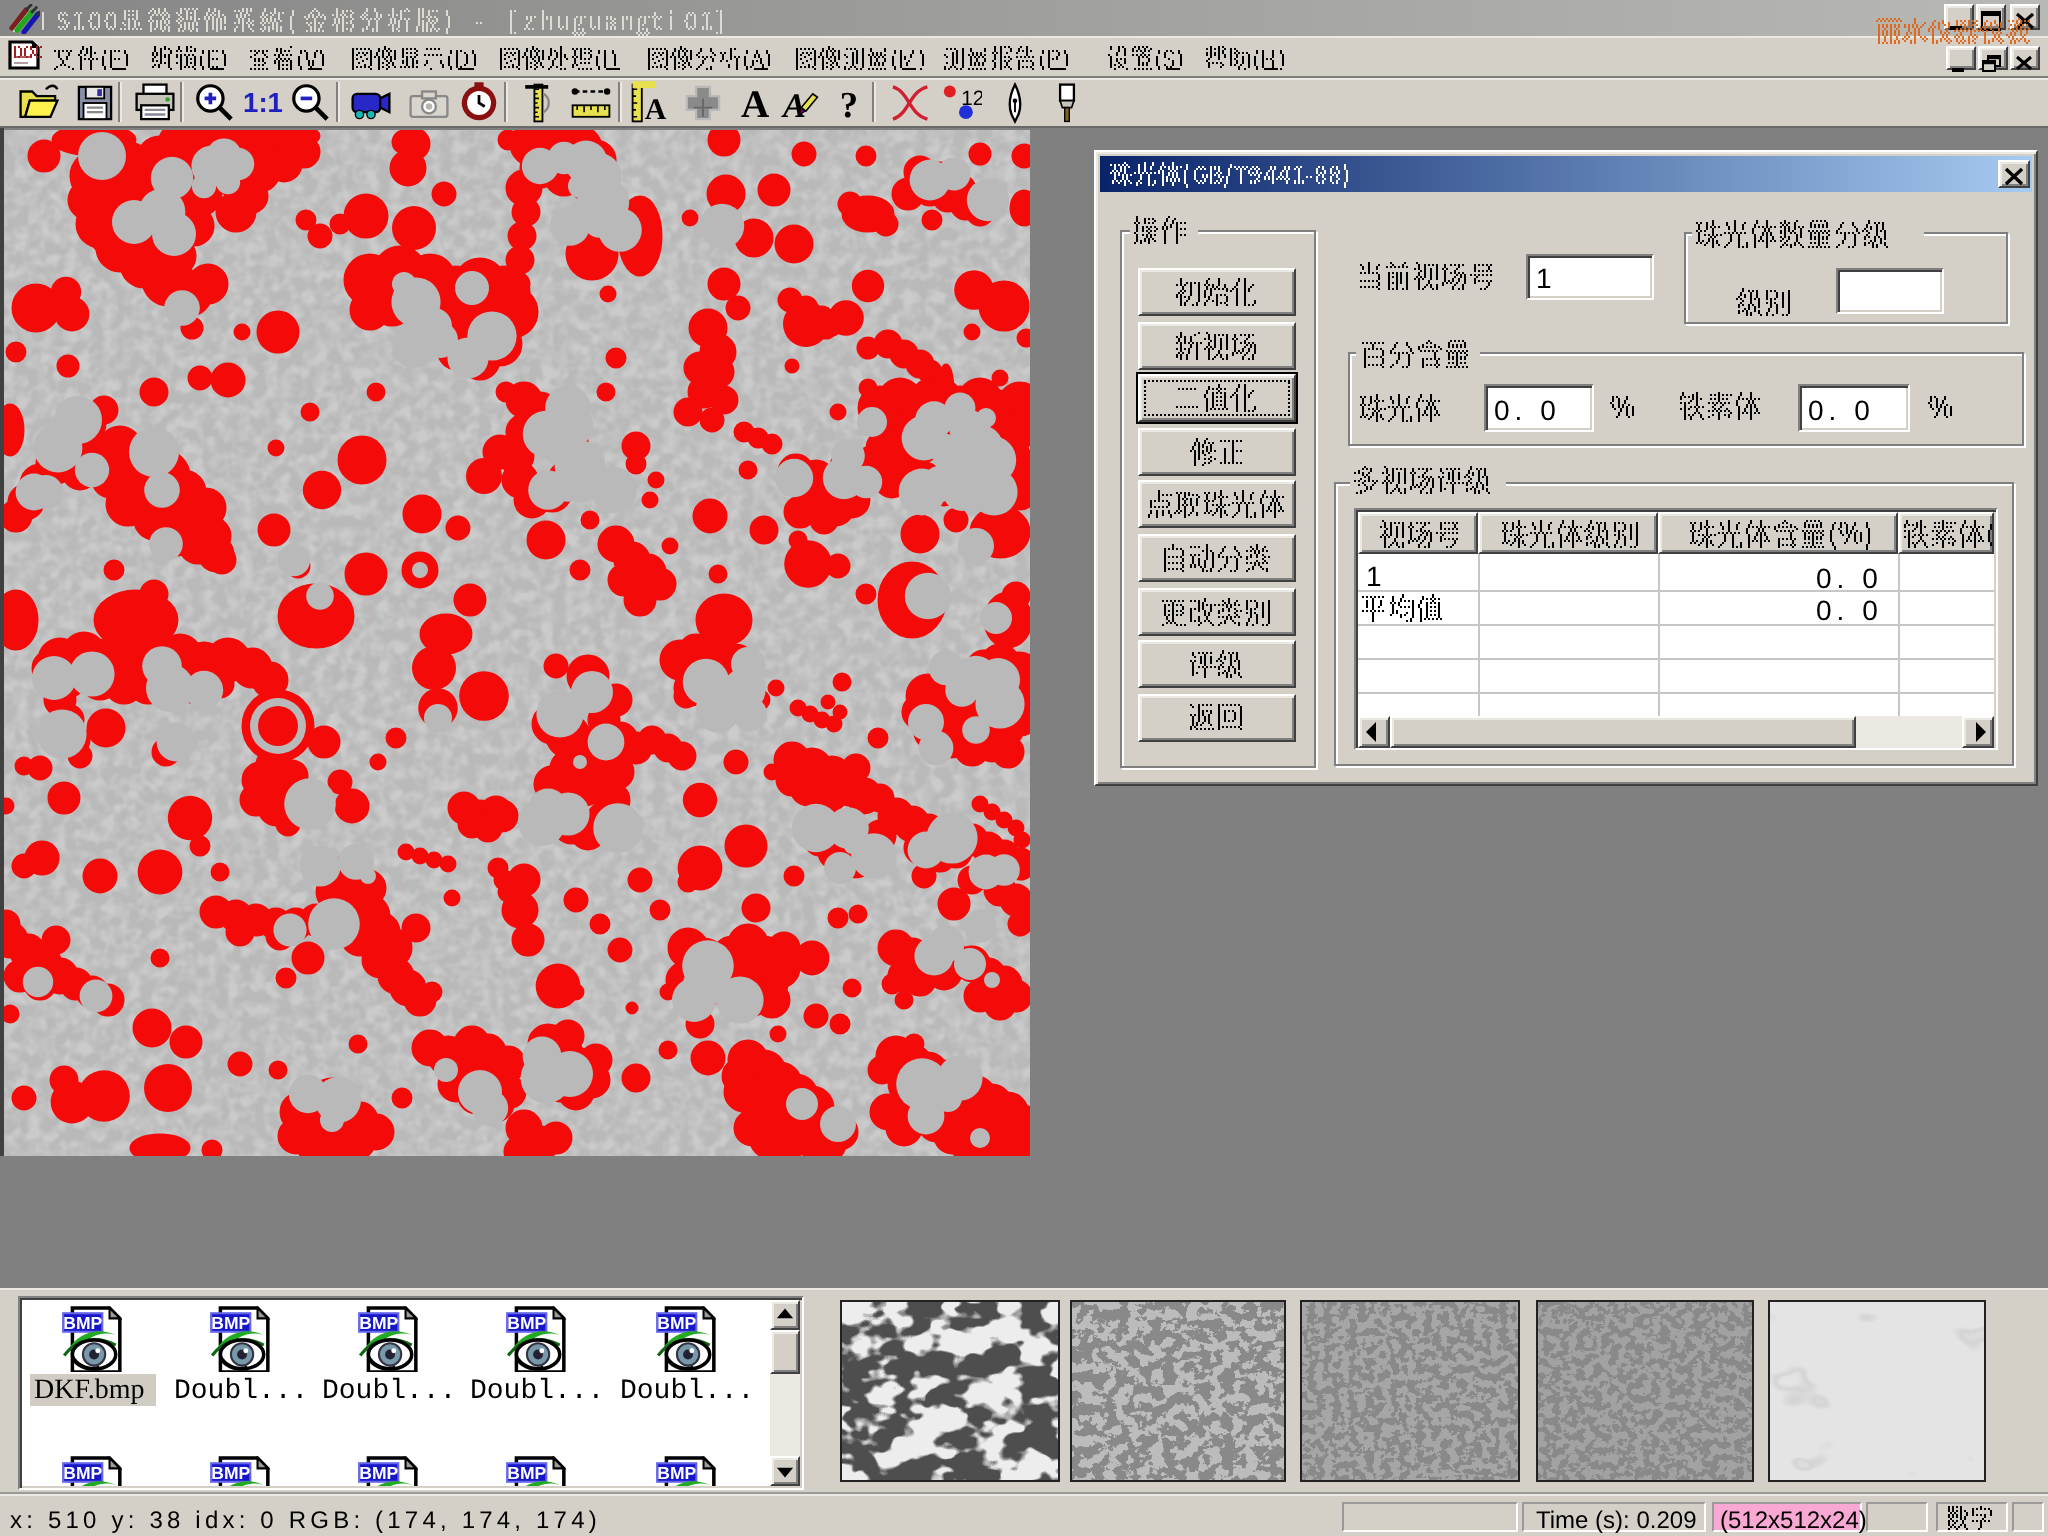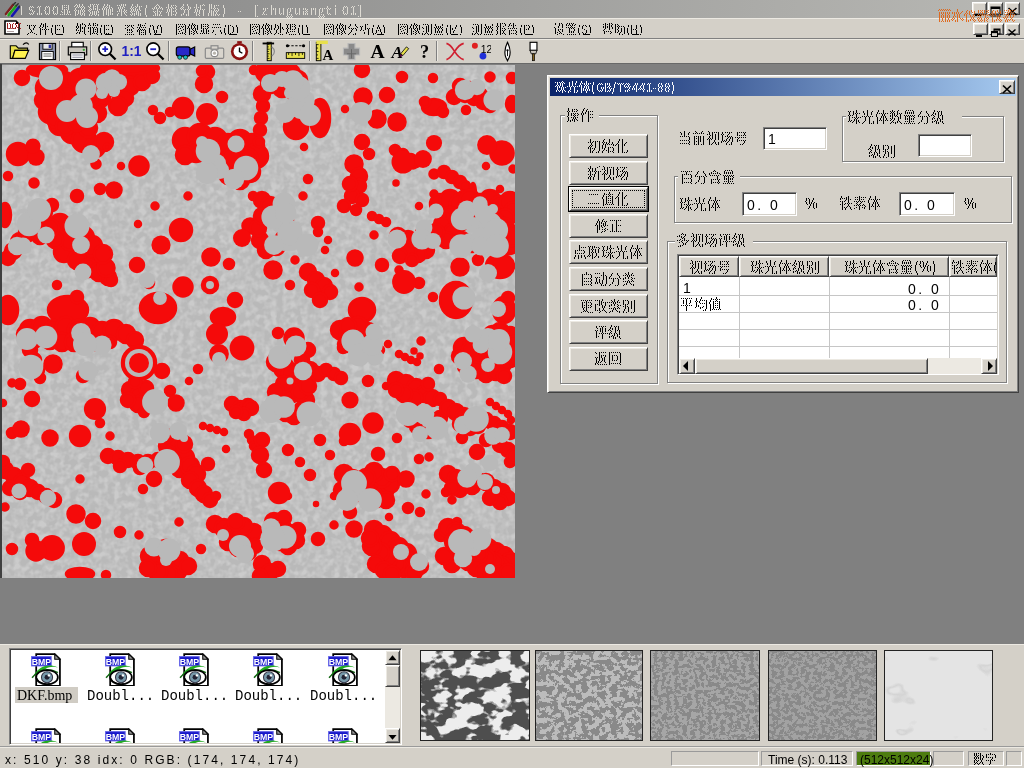--- a/index.html
+++ b/index.html
@@ -1310,23 +1310,23 @@
       </filter>
     </defs>
     <rect width="109" height="91" fill="#e4e4e4"></rect>
     <rect width="109" height="91" filter="url(#t5)"></rect>
     <rect width="109" height="91" fill="none" stroke="#222" stroke-width="2"></rect>
   </svg>
 <div class="abs face" style="left:0;top:746px;width:1024px;height:22px;border-top:1px solid #9a9a9a;box-shadow:inset 0 1px 0 #ece9e2"></div>
 <div class="abs" style="left:5px;top:753px;font-size:12px;letter-spacing:2.1px;color:#000">x: 510 y: 38 idx: 0 RGB: (174, 174, 174)</div>
 <div class="abs" style="left:671px;top:751px;width:88px;height:15px;border:1px solid;border-color:#9a9a9a #fff #fff #9a9a9a;background:#d4d0c8"></div>
 <div class="abs" style="left:761px;top:751px;width:92px;height:15px;border:1px solid;border-color:#9a9a9a #fff #fff #9a9a9a;background:#d4d0c8">
-    <div style="position:absolute;left:6px;top:1px;font-size:12px;white-space:nowrap">Time (s): 0.113</div>
+    <div style="position:absolute;left:6px;top:1px;font-size:12px;white-space:nowrap">Time (s): 0.209</div>
   </div>
-<div class="abs" style="left:856px;top:751px;width:75px;height:15px;border:1px solid;border-color:#9a9a9a #fff #fff #9a9a9a;background:#4d7c0f">
+<div class="abs" style="left:856px;top:751px;width:75px;height:15px;border:1px solid;border-color:#9a9a9a #fff #fff #9a9a9a;background:#f9a8d4">
     <div style="position:absolute;left:3px;top:1px;font-size:12px;white-space:nowrap">(512x512x24)</div>
   </div>
 <div class="abs" style="left:933px;top:751px;width:31px;height:15px;border:1px solid;border-color:#9a9a9a #fff #fff #9a9a9a;background:#d4d0c8"></div>
 <div class="abs" style="left:968px;top:751px;width:36px;height:15px;border:1px solid;border-color:#9a9a9a #fff #fff #9a9a9a;background:#d4d0c8"></div>
 <svg style="position:absolute;left:974px;top:753px" width="22" height="12">
     <path fill="#000" d="M0 0h1v1h-1zM2 0h1v1h-1zM4 0h1v1h-1zM6 0h1v1h-1zM16 0h1v1h-1zM0 1h1v1h-1zM2 1h1v1h-1zM6 1h1v1h-1zM12 1h1v1h-1zM14 1h1v1h-1zM16 1h1v1h-1zM18 1h1v1h-1zM20 1h1v1h-1zM0 2h1v1h-1zM2 2h1v1h-1zM4 2h1v1h-1zM6 2h1v1h-1zM8 2h1v1h-1zM12 2h1v1h-1zM21 2h1v1h-1zM1 3h1v1h-1zM3 3h1v1h-1zM6 3h1v1h-1zM9 3h1v1h-1zM12 3h1v1h-1zM21 3h1v1h-1zM0 4h1v1h-1zM2 4h1v1h-1zM4 4h1v1h-1zM6 4h1v1h-1zM9 4h1v1h-1zM12 4h1v1h-1zM14 4h1v1h-1zM16 4h1v1h-1zM18 4h1v1h-1zM21 4h1v1h-1zM0 5h1v1h-1zM2 5h1v1h-1zM4 5h1v1h-1zM6 5h1v1h-1zM8 5h1v1h-1zM18 5h1v1h-1zM1 6h1v1h-1zM6 6h1v1h-1zM8 6h1v1h-1zM17 6h1v1h-1zM0 7h1v1h-1zM2 7h1v1h-1zM4 7h1v1h-1zM7 7h1v1h-1zM12 7h1v1h-1zM14 7h1v1h-1zM16 7h1v1h-1zM18 7h1v1h-1zM20 7h1v1h-1zM0 8h1v1h-1zM3 8h1v1h-1zM7 8h1v1h-1zM16 8h1v1h-1zM0 9h1v1h-1zM2 9h1v1h-1zM6 9h1v1h-1zM8 9h1v1h-1zM16 9h1v1h-1zM1 10h1v1h-1zM3 10h1v1h-1zM5 10h1v1h-1zM8 10h1v1h-1zM16 10h1v1h-1zM0 11h1v1h-1zM4 11h1v1h-1zM9 11h1v1h-1zM15 11h1v1h-1z"></path>
   </svg>
 <div class="abs" style="left:1006px;top:751px;width:16px;height:15px;border:1px solid;border-color:#9a9a9a #fff #fff #9a9a9a;background:#d4d0c8"></div>
 <svg style="position:absolute;left:938px;top:9px" width="78" height="13" opacity="0.92">
     <path fill="#e06414" d="M1 0h1v1h-1zM3 0h1v1h-1zM5 0h1v1h-1zM7 0h1v1h-1zM9 0h1v1h-1zM11 0h1v1h-1zM19 0h1v1h-1zM71 0h1v1h-1zM0 1h1v1h-1zM2 1h1v1h-1zM4 1h1v1h-1zM6 1h1v1h-1zM8 1h1v1h-1zM10 1h1v1h-1zM12 1h1v1h-1zM19 1h1v1h-1zM29 1h1v1h-1zM33 1h1v1h-1zM40 1h1v1h-1zM42 1h1v1h-1zM44 1h1v1h-1zM46 1h1v1h-1zM48 1h1v1h-1zM50 1h1v1h-1zM55 1h1v1h-1zM59 1h1v1h-1zM66 1h1v1h-1zM68 1h1v1h-1zM70 1h1v1h-1zM72 1h1v1h-1zM74 1h1v1h-1zM76 1h1v1h-1zM19 2h1v1h-1zM24 2h1v1h-1zM28 2h1v1h-1zM31 2h1v1h-1zM33 2h1v1h-1zM36 2h1v1h-1zM40 2h1v1h-1zM43 2h1v1h-1zM46 2h1v1h-1zM49 2h1v1h-1zM54 2h1v1h-1zM57 2h1v1h-1zM59 2h1v1h-1zM62 2h1v1h-1zM70 2h1v1h-1zM72 2h1v1h-1zM1 3h1v1h-1zM3 3h1v1h-1zM5 3h1v1h-1zM7 3h1v1h-1zM9 3h1v1h-1zM11 3h1v1h-1zM14 3h1v1h-1zM16 3h1v1h-1zM18 3h1v1h-1zM20 3h1v1h-1zM23 3h1v1h-1zM28 3h1v1h-1zM31 3h1v1h-1zM34 3h1v1h-1zM36 3h1v1h-1zM40 3h1v1h-1zM42 3h1v1h-1zM44 3h1v1h-1zM46 3h1v1h-1zM48 3h1v1h-1zM50 3h1v1h-1zM54 3h1v1h-1zM57 3h1v1h-1zM60 3h1v1h-1zM62 3h1v1h-1zM67 3h1v1h-1zM69 3h1v1h-1zM71 3h1v1h-1zM73 3h1v1h-1zM75 3h1v1h-1zM1 4h1v1h-1zM3 4h1v1h-1zM5 4h1v1h-1zM7 4h1v1h-1zM9 4h1v1h-1zM11 4h1v1h-1zM14 4h1v1h-1zM16 4h1v1h-1zM18 4h1v1h-1zM20 4h1v1h-1zM22 4h1v1h-1zM27 4h1v1h-1zM29 4h1v1h-1zM31 4h1v1h-1zM36 4h1v1h-1zM44 4h1v1h-1zM53 4h1v1h-1zM55 4h1v1h-1zM57 4h1v1h-1zM62 4h1v1h-1zM70 4h1v1h-1zM72 4h1v1h-1zM1 5h1v1h-1zM4 5h1v1h-1zM7 5h1v1h-1zM10 5h1v1h-1zM16 5h1v1h-1zM19 5h1v1h-1zM21 5h1v1h-1zM26 5h1v1h-1zM28 5h1v1h-1zM31 5h1v1h-1zM35 5h1v1h-1zM40 5h1v1h-1zM42 5h1v1h-1zM44 5h1v1h-1zM46 5h1v1h-1zM48 5h1v1h-1zM50 5h1v1h-1zM52 5h1v1h-1zM54 5h1v1h-1zM57 5h1v1h-1zM61 5h1v1h-1zM66 5h1v1h-1zM68 5h1v1h-1zM70 5h1v1h-1zM72 5h1v1h-1zM74 5h1v1h-1zM76 5h1v1h-1zM1 6h1v1h-1zM3 6h1v1h-1zM5 6h1v1h-1zM7 6h1v1h-1zM9 6h1v1h-1zM11 6h1v1h-1zM16 6h1v1h-1zM19 6h1v1h-1zM21 6h1v1h-1zM26 6h1v1h-1zM28 6h1v1h-1zM32 6h1v1h-1zM35 6h1v1h-1zM39 6h1v1h-1zM41 6h1v1h-1zM43 6h1v1h-1zM45 6h1v1h-1zM47 6h1v1h-1zM49 6h1v1h-1zM51 6h1v1h-1zM53 6h1v1h-1zM55 6h1v1h-1zM58 6h1v1h-1zM61 6h1v1h-1zM68 6h1v1h-1zM70 6h1v1h-1zM72 6h1v1h-1zM75 6h1v1h-1zM1 7h1v1h-1zM3 7h1v1h-1zM5 7h1v1h-1zM7 7h1v1h-1zM9 7h1v1h-1zM11 7h1v1h-1zM15 7h1v1h-1zM17 7h1v1h-1zM19 7h1v1h-1zM21 7h1v1h-1zM28 7h1v1h-1zM32 7h1v1h-1zM34 7h1v1h-1zM36 7h1v1h-1zM42 7h1v1h-1zM47 7h1v1h-1zM54 7h1v1h-1zM58 7h1v1h-1zM60 7h1v1h-1zM62 7h1v1h-1zM67 7h1v1h-1zM69 7h1v1h-1zM72 7h1v1h-1zM75 7h1v1h-1zM1 8h1v1h-1zM3 8h1v1h-1zM5 8h1v1h-1zM7 8h1v1h-1zM9 8h1v1h-1zM11 8h1v1h-1zM15 8h1v1h-1zM19 8h1v1h-1zM21 8h1v1h-1zM28 8h1v1h-1zM33 8h1v1h-1zM35 8h1v1h-1zM40 8h1v1h-1zM42 8h1v1h-1zM47 8h1v1h-1zM49 8h1v1h-1zM54 8h1v1h-1zM59 8h1v1h-1zM61 8h1v1h-1zM65 8h1v1h-1zM67 8h1v1h-1zM69 8h1v1h-1zM72 8h1v1h-1zM74 8h1v1h-1zM1 9h1v1h-1zM4 9h1v1h-1zM7 9h1v1h-1zM10 9h1v1h-1zM14 9h1v1h-1zM16 9h1v1h-1zM19 9h1v1h-1zM22 9h1v1h-1zM24 9h1v1h-1zM28 9h1v1h-1zM33 9h1v1h-1zM35 9h1v1h-1zM39 9h1v1h-1zM41 9h1v1h-1zM43 9h1v1h-1zM46 9h1v1h-1zM48 9h1v1h-1zM50 9h1v1h-1zM54 9h1v1h-1zM59 9h1v1h-1zM61 9h1v1h-1zM66 9h1v1h-1zM68 9h1v1h-1zM73 9h1v1h-1zM1 10h1v1h-1zM4 10h1v1h-1zM7 10h1v1h-1zM10 10h1v1h-1zM13 10h1v1h-1zM15 10h1v1h-1zM19 10h1v1h-1zM23 10h1v1h-1zM25 10h1v1h-1zM28 10h1v1h-1zM32 10h1v1h-1zM34 10h1v1h-1zM36 10h1v1h-1zM40 10h1v1h-1zM43 10h1v1h-1zM46 10h1v1h-1zM49 10h1v1h-1zM54 10h1v1h-1zM58 10h1v1h-1zM60 10h1v1h-1zM62 10h1v1h-1zM68 10h1v1h-1zM70 10h1v1h-1zM72 10h1v1h-1zM74 10h1v1h-1zM1 11h1v1h-1zM4 11h1v1h-1zM7 11h1v1h-1zM9 11h1v1h-1zM11 11h1v1h-1zM14 11h1v1h-1zM17 11h1v1h-1zM19 11h1v1h-1zM24 11h1v1h-1zM28 11h1v1h-1zM30 11h1v1h-1zM32 11h1v1h-1zM35 11h1v1h-1zM37 11h1v1h-1zM40 11h1v1h-1zM42 11h1v1h-1zM44 11h1v1h-1zM46 11h1v1h-1zM48 11h1v1h-1zM54 11h1v1h-1zM56 11h1v1h-1zM58 11h1v1h-1zM61 11h1v1h-1zM63 11h1v1h-1zM67 11h1v1h-1zM69 11h1v1h-1zM71 11h1v1h-1zM74 11h1v1h-1zM76 11h1v1h-1zM1 12h1v1h-1zM3 12h1v1h-1zM5 12h1v1h-1zM7 12h1v1h-1zM9 12h1v1h-1zM11 12h1v1h-1zM17 12h1v1h-1zM19 12h1v1h-1zM28 12h1v1h-1zM30 12h1v1h-1zM36 12h1v1h-1zM41 12h1v1h-1zM43 12h1v1h-1zM46 12h1v1h-1zM49 12h1v1h-1zM54 12h1v1h-1zM56 12h1v1h-1zM62 12h1v1h-1zM67 12h1v1h-1zM69 12h1v1h-1zM75 12h1v1h-1z"></path>

